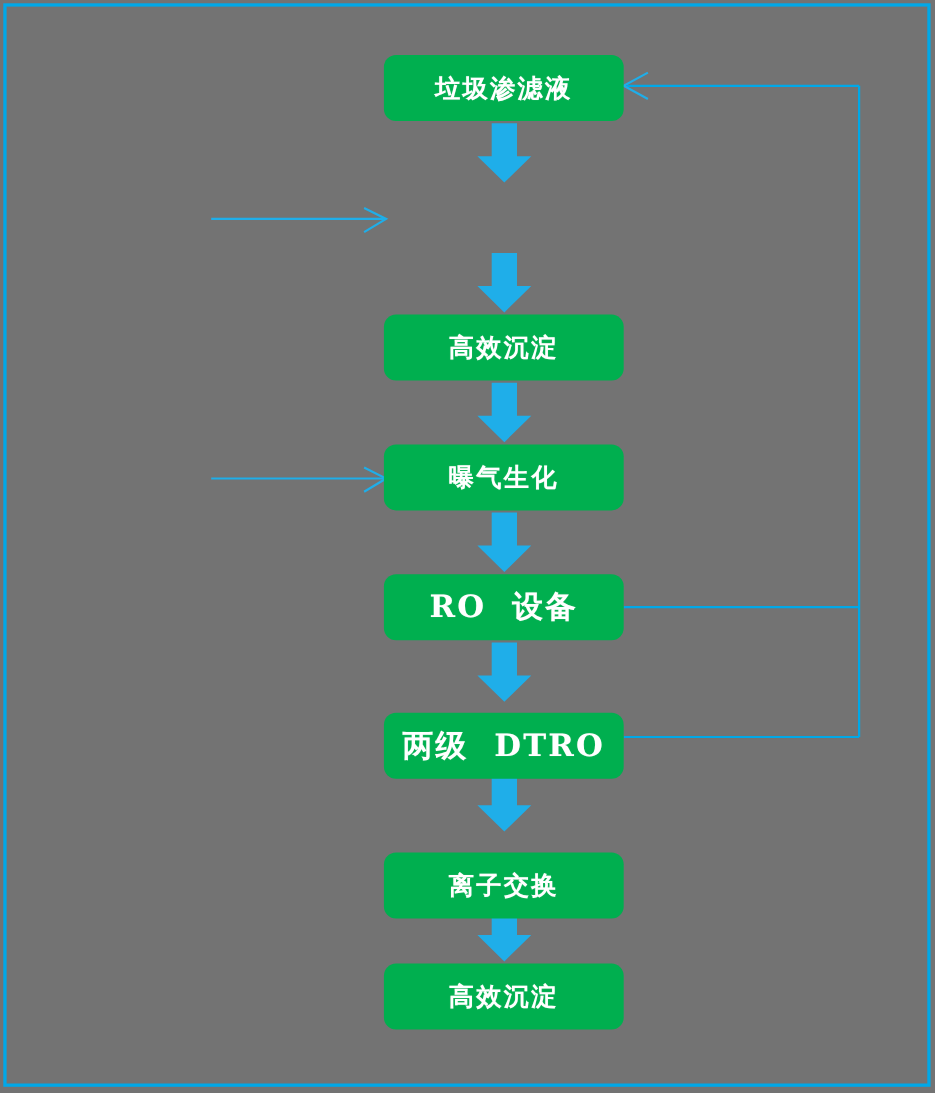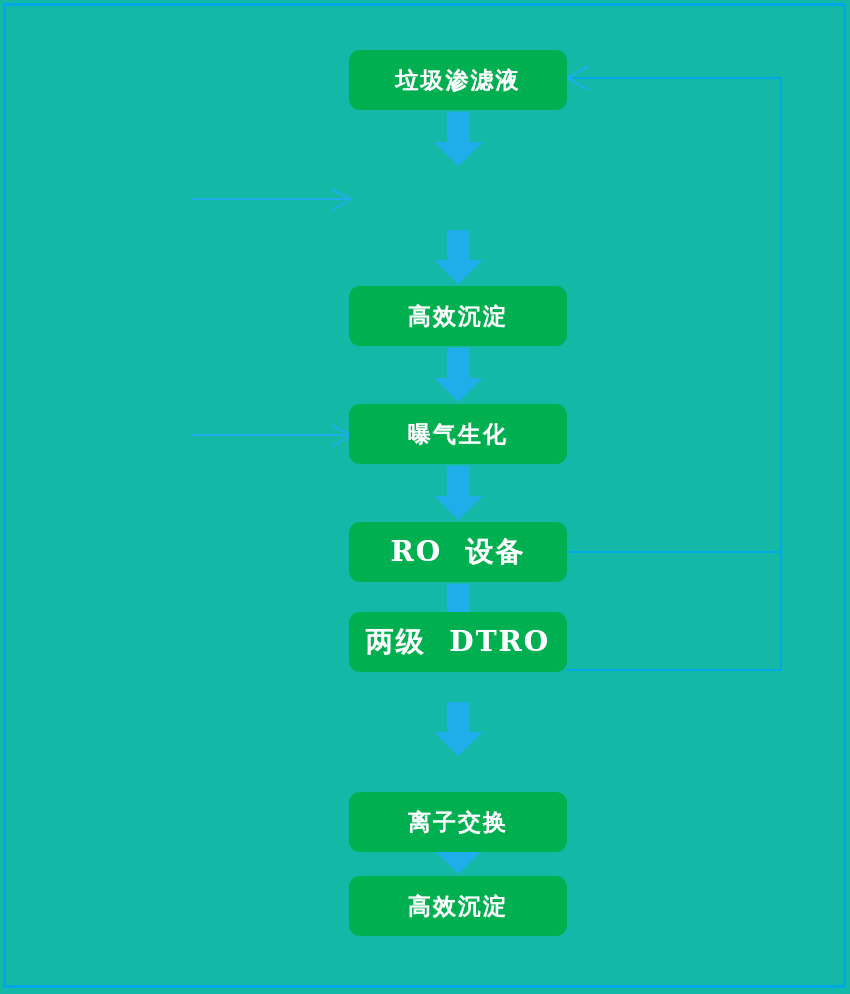--- a/index.html
+++ b/index.html
@@ -9,21 +9,21 @@
   }
   body {
     width: 850px; height: 994px;
     font-family: "DejaVu Sans", "Liberation Sans", sans-serif;
     overflow: hidden;
   }
   #canvas {
     position: relative;
     width: 850px;
     height: 994px;
-    background: #14b8a6;
+    background: #737373;
   }
   
   #outer-frame {
     position: absolute;
     left: 3px; top: 3px;
     width: 843px; height: 985px;
     border: 3px solid #00A8E8;
     background: transparent;
     pointer-events: none;
   }
@@ -115,19 +115,19 @@
 
   <div class="node" style="top:50px">垃圾渗滤液</div>
 
 
   <div class="node" style="top:286px">高效沉淀</div>
 
   <div class="node" style="top:404px">曝气生化</div>
 
   <div class="node latin-mix" style="top:522px">RO  设备</div>
 
-  <div class="node latin-mix" style="top:612px">两级  DTRO</div>
+  <div class="node latin-mix" style="top:648px">两级  DTRO</div>
 
-  <div class="node" style="top:792px">离子交换</div>
+  <div class="node" style="top:775px">离子交换</div>
 
   <div class="node" style="top:876px">高效沉淀</div>
 
 </div>
 
 </body></html>

